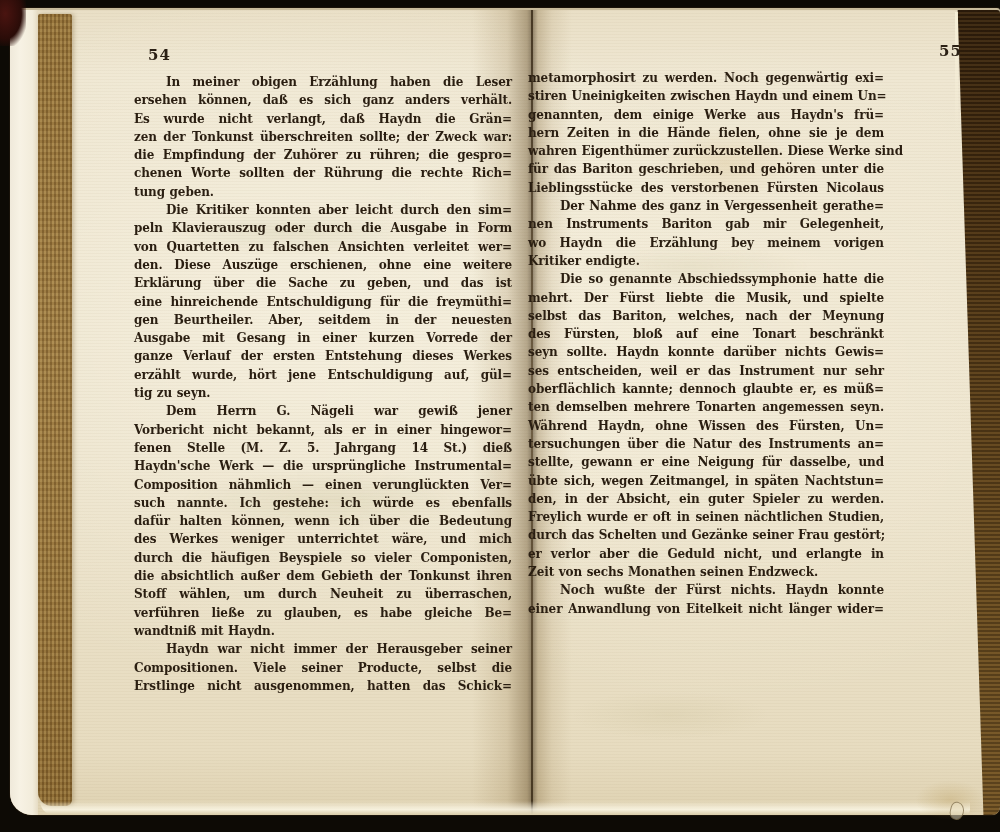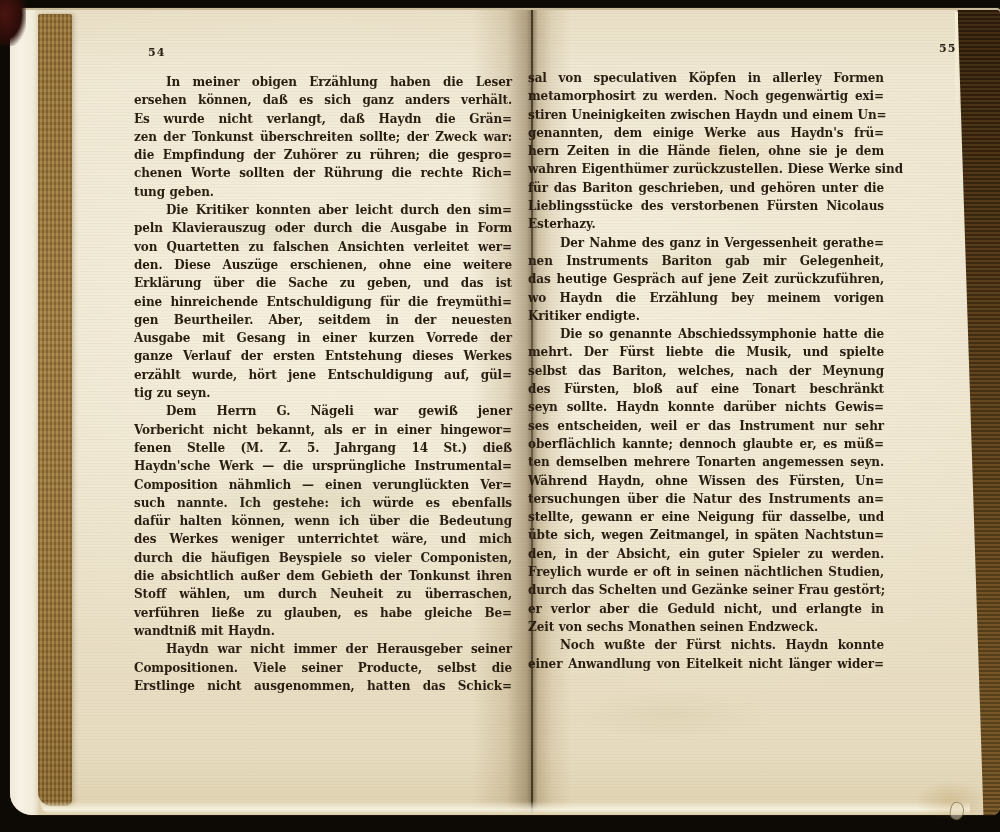--- a/index.html
+++ b/index.html
@@ -72,21 +72,21 @@
   .stain.s1{left:640px;top:118px;width:150px;height:70px;background:radial-gradient(ellipse,rgba(190,150,70,.16),rgba(190,150,70,0) 70%);}
   .stain.s2{left:150px;top:200px;width:260px;height:46px;background:radial-gradient(ellipse,rgba(150,150,95,.12),rgba(150,150,95,0) 70%);filter:blur(1px);}
   .stain.s3{left:170px;top:460px;width:300px;height:60px;background:radial-gradient(ellipse,rgba(155,150,90,.12),rgba(155,150,90,0) 70%);filter:blur(1px);}
   .stain.s4{left:560px;top:236px;width:240px;height:40px;background:radial-gradient(ellipse,rgba(160,150,95,.11),rgba(160,150,95,0) 70%);filter:blur(1px);}
   .stain.s5{left:905px;top:770px;width:70px;height:40px;background:radial-gradient(ellipse,rgba(170,135,60,.25),rgba(170,135,60,0) 70%);}
   .stain.s6{left:560px;top:680px;width:200px;height:50px;background:radial-gradient(ellipse,rgba(165,155,100,.10),rgba(165,155,100,0) 70%);}
   .mark-squiggle{position:absolute;left:940px;top:792px;width:12px;height:16px;
     border:1px solid rgba(90,70,35,.55);border-radius:40% 60% 50% 50%;transform:rotate(15deg);background:rgba(235,225,195,.5);}
 
   
-  .page-number{position:absolute;font-size:11px;font-weight:700;color:#2b2014;letter-spacing:1px;}
+  .page-number{position:absolute;font-size:15px;font-weight:700;color:#2b2014;letter-spacing:1px;}
   #pn-left{left:148px;top:46px;}
   #pn-right{left:901px;top:42px;margin-left:38px;}
 
   .text-block{position:absolute;color:#2a1e11;font-size:12px;font-weight:700;
     letter-spacing:-0.1px;word-spacing:.5px;}
   #text-left{left:134px;top:73px;width:378px;}
   #text-right{left:528px;top:69px;width:356px;}
 
   .line{height:18.3px;line-height:18.3px;white-space:nowrap;
     text-align:justify;text-align-last:justify;}
@@ -152,32 +152,29 @@
       <div class="line">durch die häufigen Beyspiele so vieler Componisten,</div>
       <div class="line">die absichtlich außer dem Gebieth der Tonkunst ihren</div>
       <div class="line">Stoff wählen, um durch Neuheit zu überraschen,</div>
       <div class="line">verführen ließe zu glauben, es habe gleiche Be=</div>
       <div class="line para-end">wandtniß mit Haydn.</div>
       <div class="line indent">Haydn war nicht immer der Herausgeber seiner</div>
       <div class="line">Compositionen.  Viele seiner Producte, selbst die</div>
       <div class="line">Erstlinge nicht ausgenommen, hatten das Schick=</div>
     </div>
   <div id="text-right" class="text-block">
-      <div class="line">sal von speculativen Köpfen in allerley Formen</div>
       <div class="line">metamorphosirt zu werden. Noch gegenwärtig exi=</div>
       <div class="line">stiren Uneinigkeiten zwischen Haydn und einem Un=</div>
       <div class="line">genannten, dem einige Werke aus Haydn's frü=</div>
       <div class="line">hern Zeiten in die Hände fielen, ohne sie je dem</div>
       <div class="line">wahren Eigenthümer zurückzustellen. Diese Werke sind</div>
       <div class="line">für das Bariton geschrieben, und gehören unter die</div>
       <div class="line">Lieblingsstücke des verstorbenen Fürsten Nicolaus</div>
-      <div class="line para-end">Esterhazy.</div>
       <div class="line indent">Der Nahme des ganz in Vergessenheit gerathe=</div>
       <div class="line">nen Instruments Bariton gab mir Gelegenheit,</div>
-      <div class="line">das heutige Gespräch auf jene Zeit zurückzuführen,</div>
       <div class="line">wo Haydn die Erzählung bey meinem vorigen</div>
       <div class="line para-end">Kritiker endigte.</div>
       <div class="line indent">Die so genannte Abschiedssymphonie hatte die</div>
       <div class="line">mehrt.  Der Fürst liebte die Musik, und spielte</div>
       <div class="line">selbst das Bariton, welches, nach der Meynung</div>
       <div class="line">des Fürsten, bloß auf eine Tonart beschränkt</div>
       <div class="line">seyn sollte.  Haydn konnte darüber nichts Gewis=</div>
       <div class="line">ses entscheiden, weil er das Instrument nur sehr</div>
       <div class="line">oberflächlich kannte; dennoch glaubte er, es müß=</div>
       <div class="line">ten demselben mehrere Tonarten angemessen seyn.</div>

